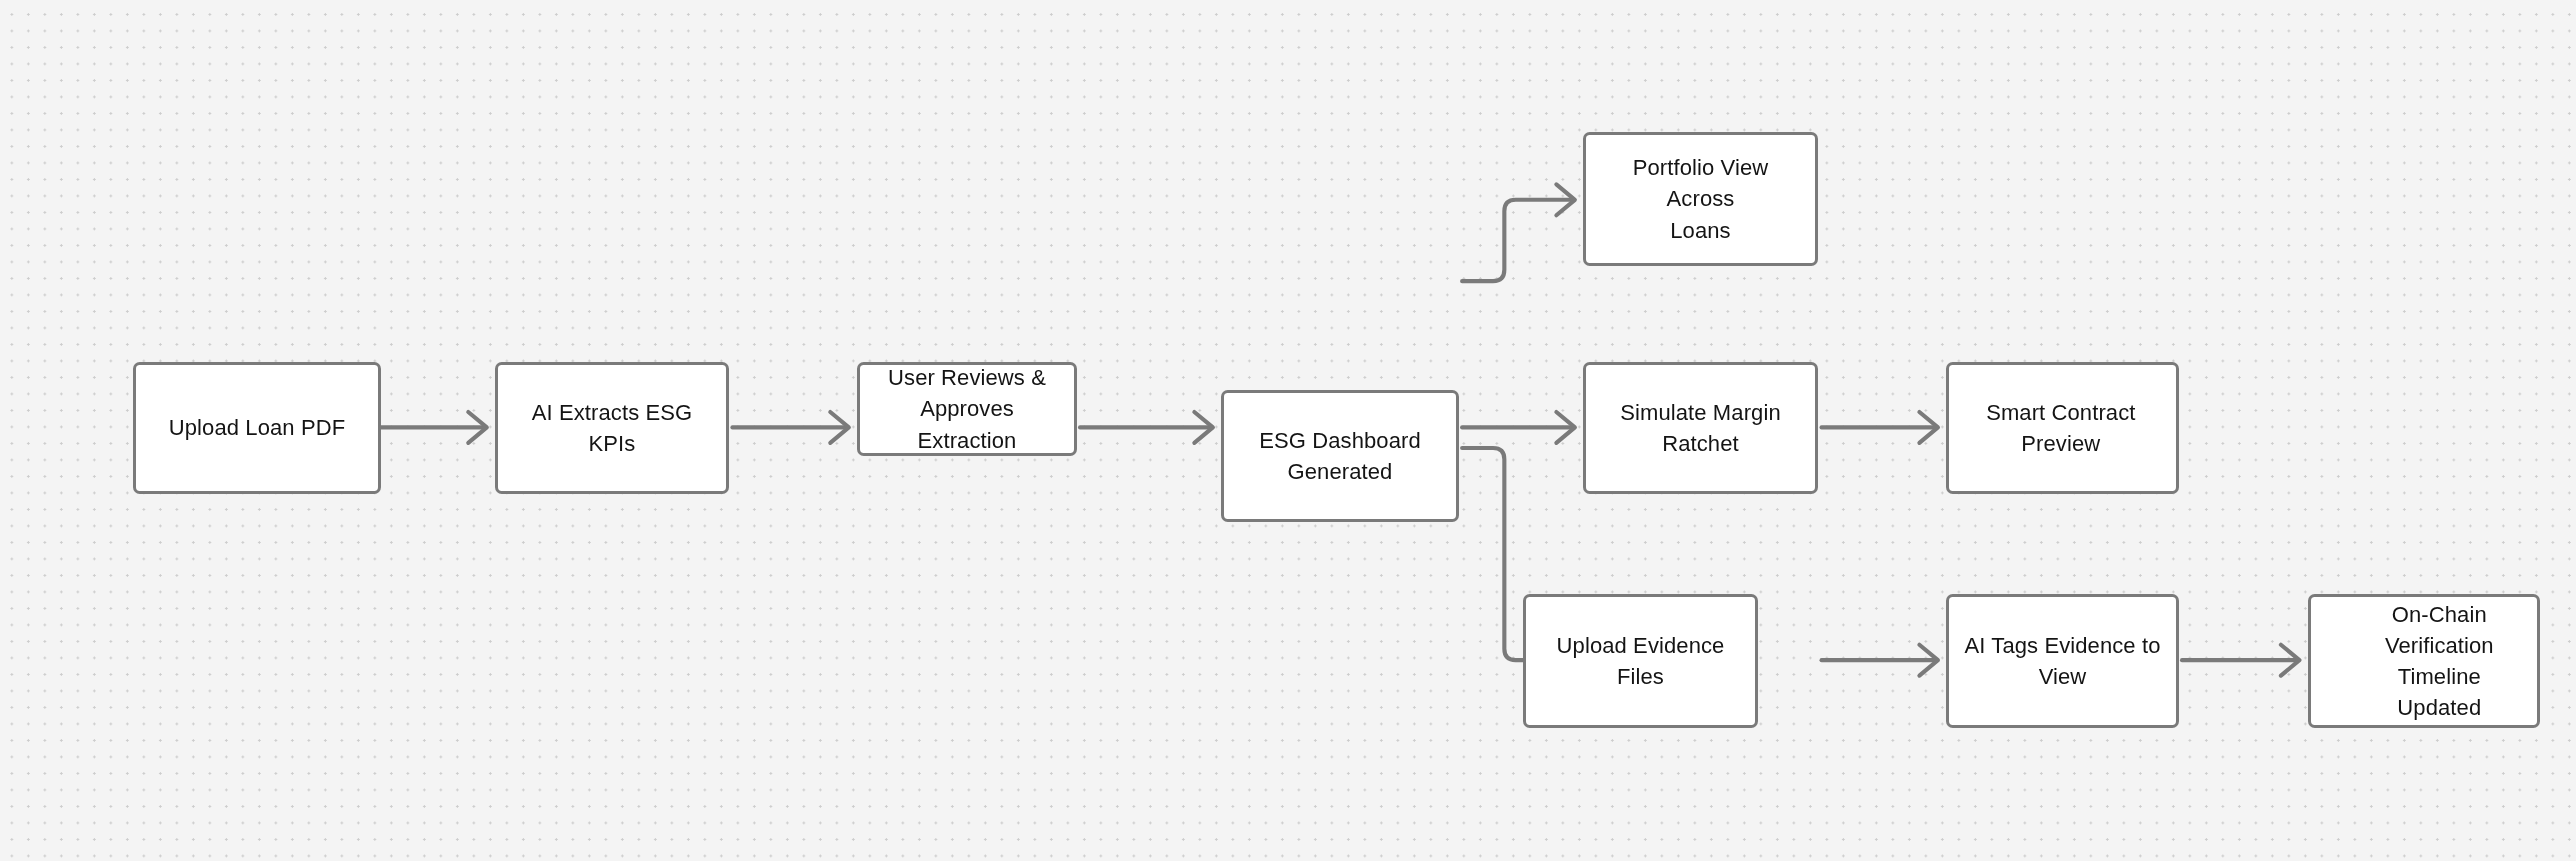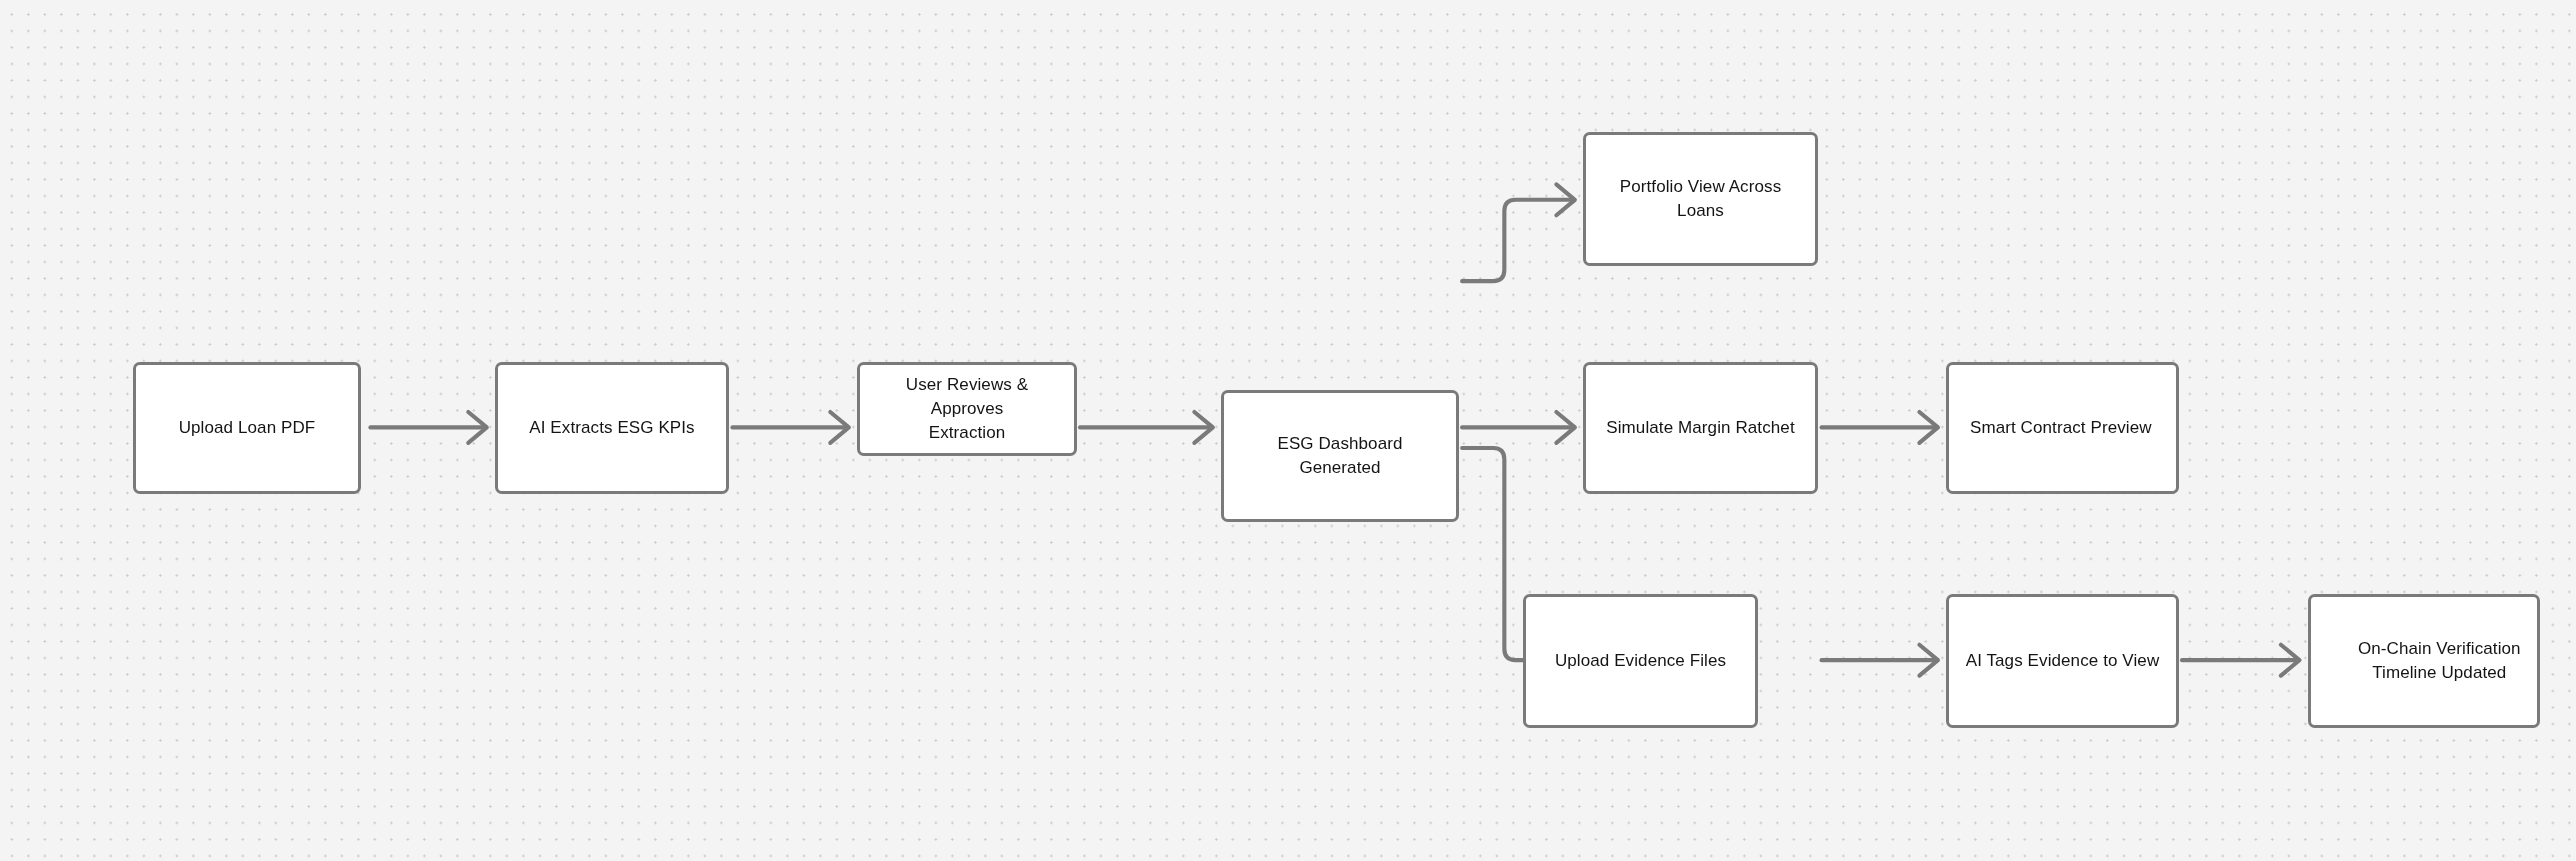--- a/index.html
+++ b/index.html
@@ -29,21 +29,21 @@
     position: absolute;
     box-sizing: border-box;
     background: #ffffff;
     border: 3.1px solid #7a7a7a;
     border-radius: 6.7px;
     display: flex;
     align-items: center;
     justify-content: center;
     text-align: center;
     color: #141414;
-    font-size: 17px;
+    font-size: 22px;
     line-height: 1.42;
     letter-spacing: 0.1px;
     padding: 5.2px 13.4px;
   }
   .node-label {
     white-space: pre-line;
     display: block;
   }
 </style>
 </head>
@@ -95,21 +95,21 @@
       </g>
 
       <g>
         <path d="M 4236 1282 L 4456 1282"></path>
         <path d="M 4428 1252 L 4464 1282 L 4428 1312"></path>
       </g>
 
     </g>
   </svg>
 
-  <div class="node" style="left:133px; top:362px; width:228px; height:132px;">
+  <div class="node" style="left:133px; top:362px; width:248px; height:132px;">
     <span class="node-label">Upload Loan PDF</span>
   </div>
 
   <div class="node" style="left:495px; top:362px; width:234px; height:132px;">
     <span class="node-label">AI Extracts ESG KPIs</span>
   </div>
 
   <div class="node" style="left:857px; top:362px; width:220px; height:94px;">
     <span class="node-label">User Reviews &amp; Approves
 Extraction</span>

